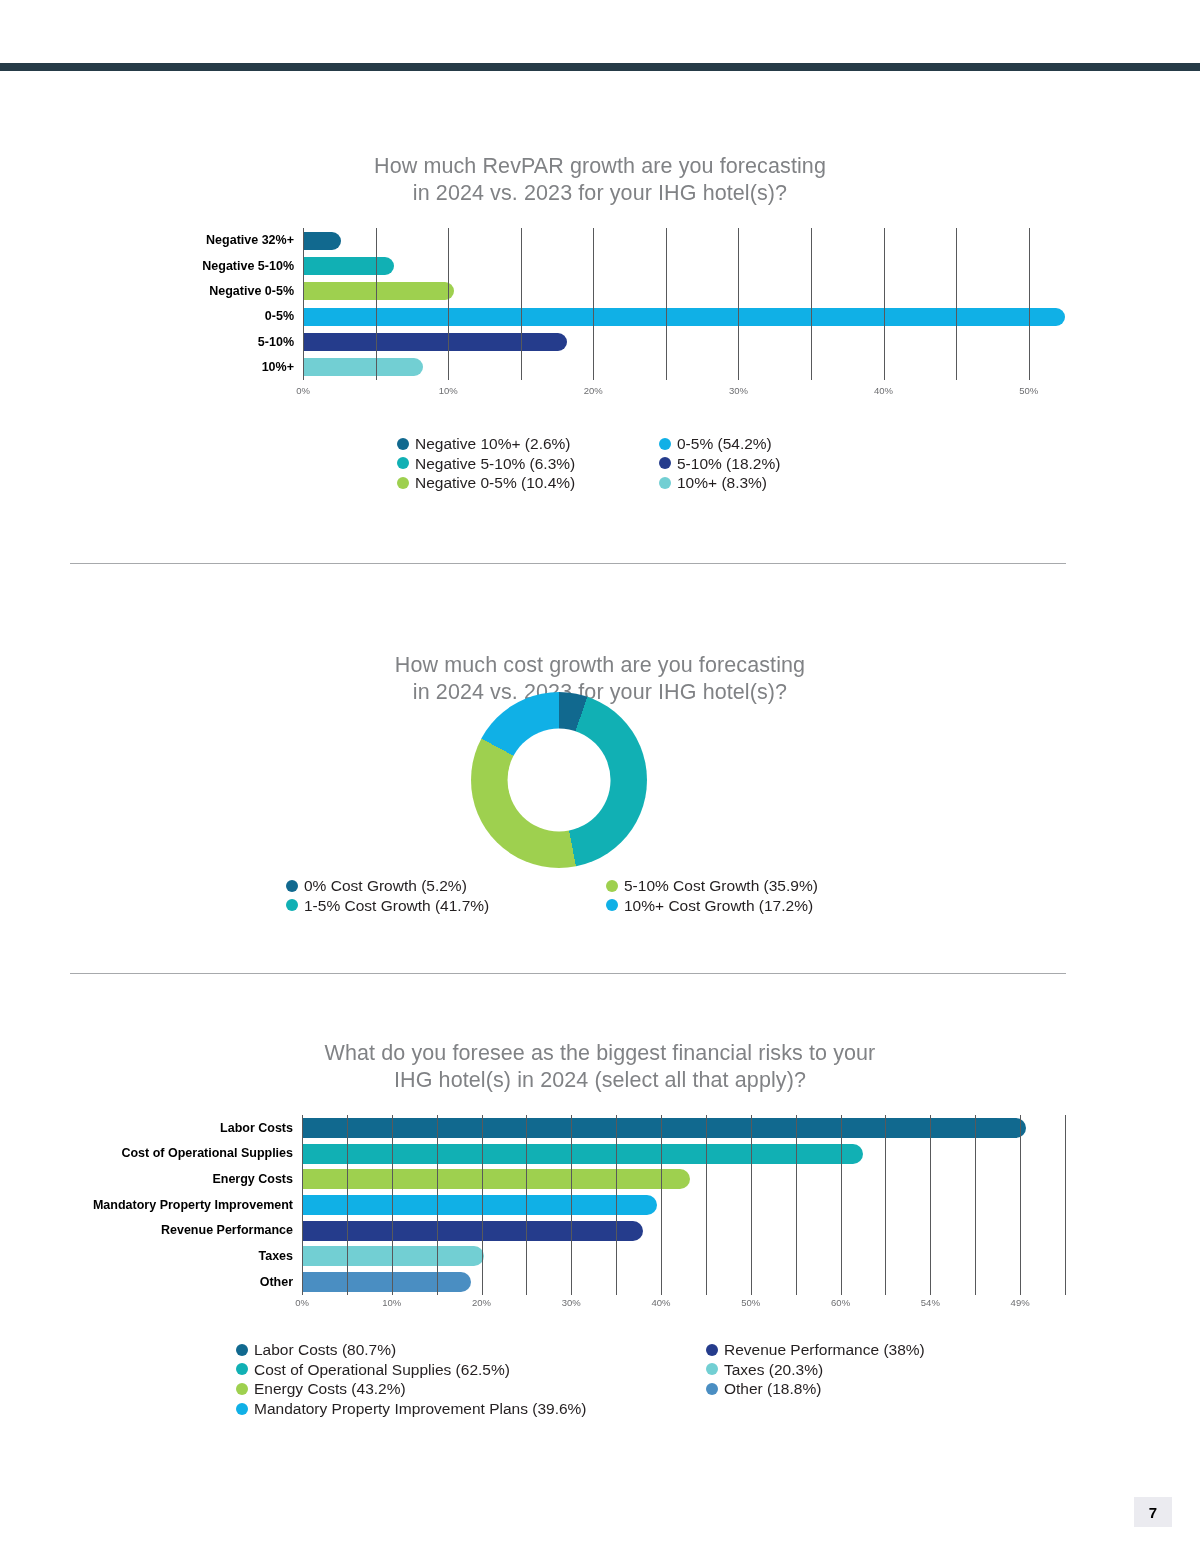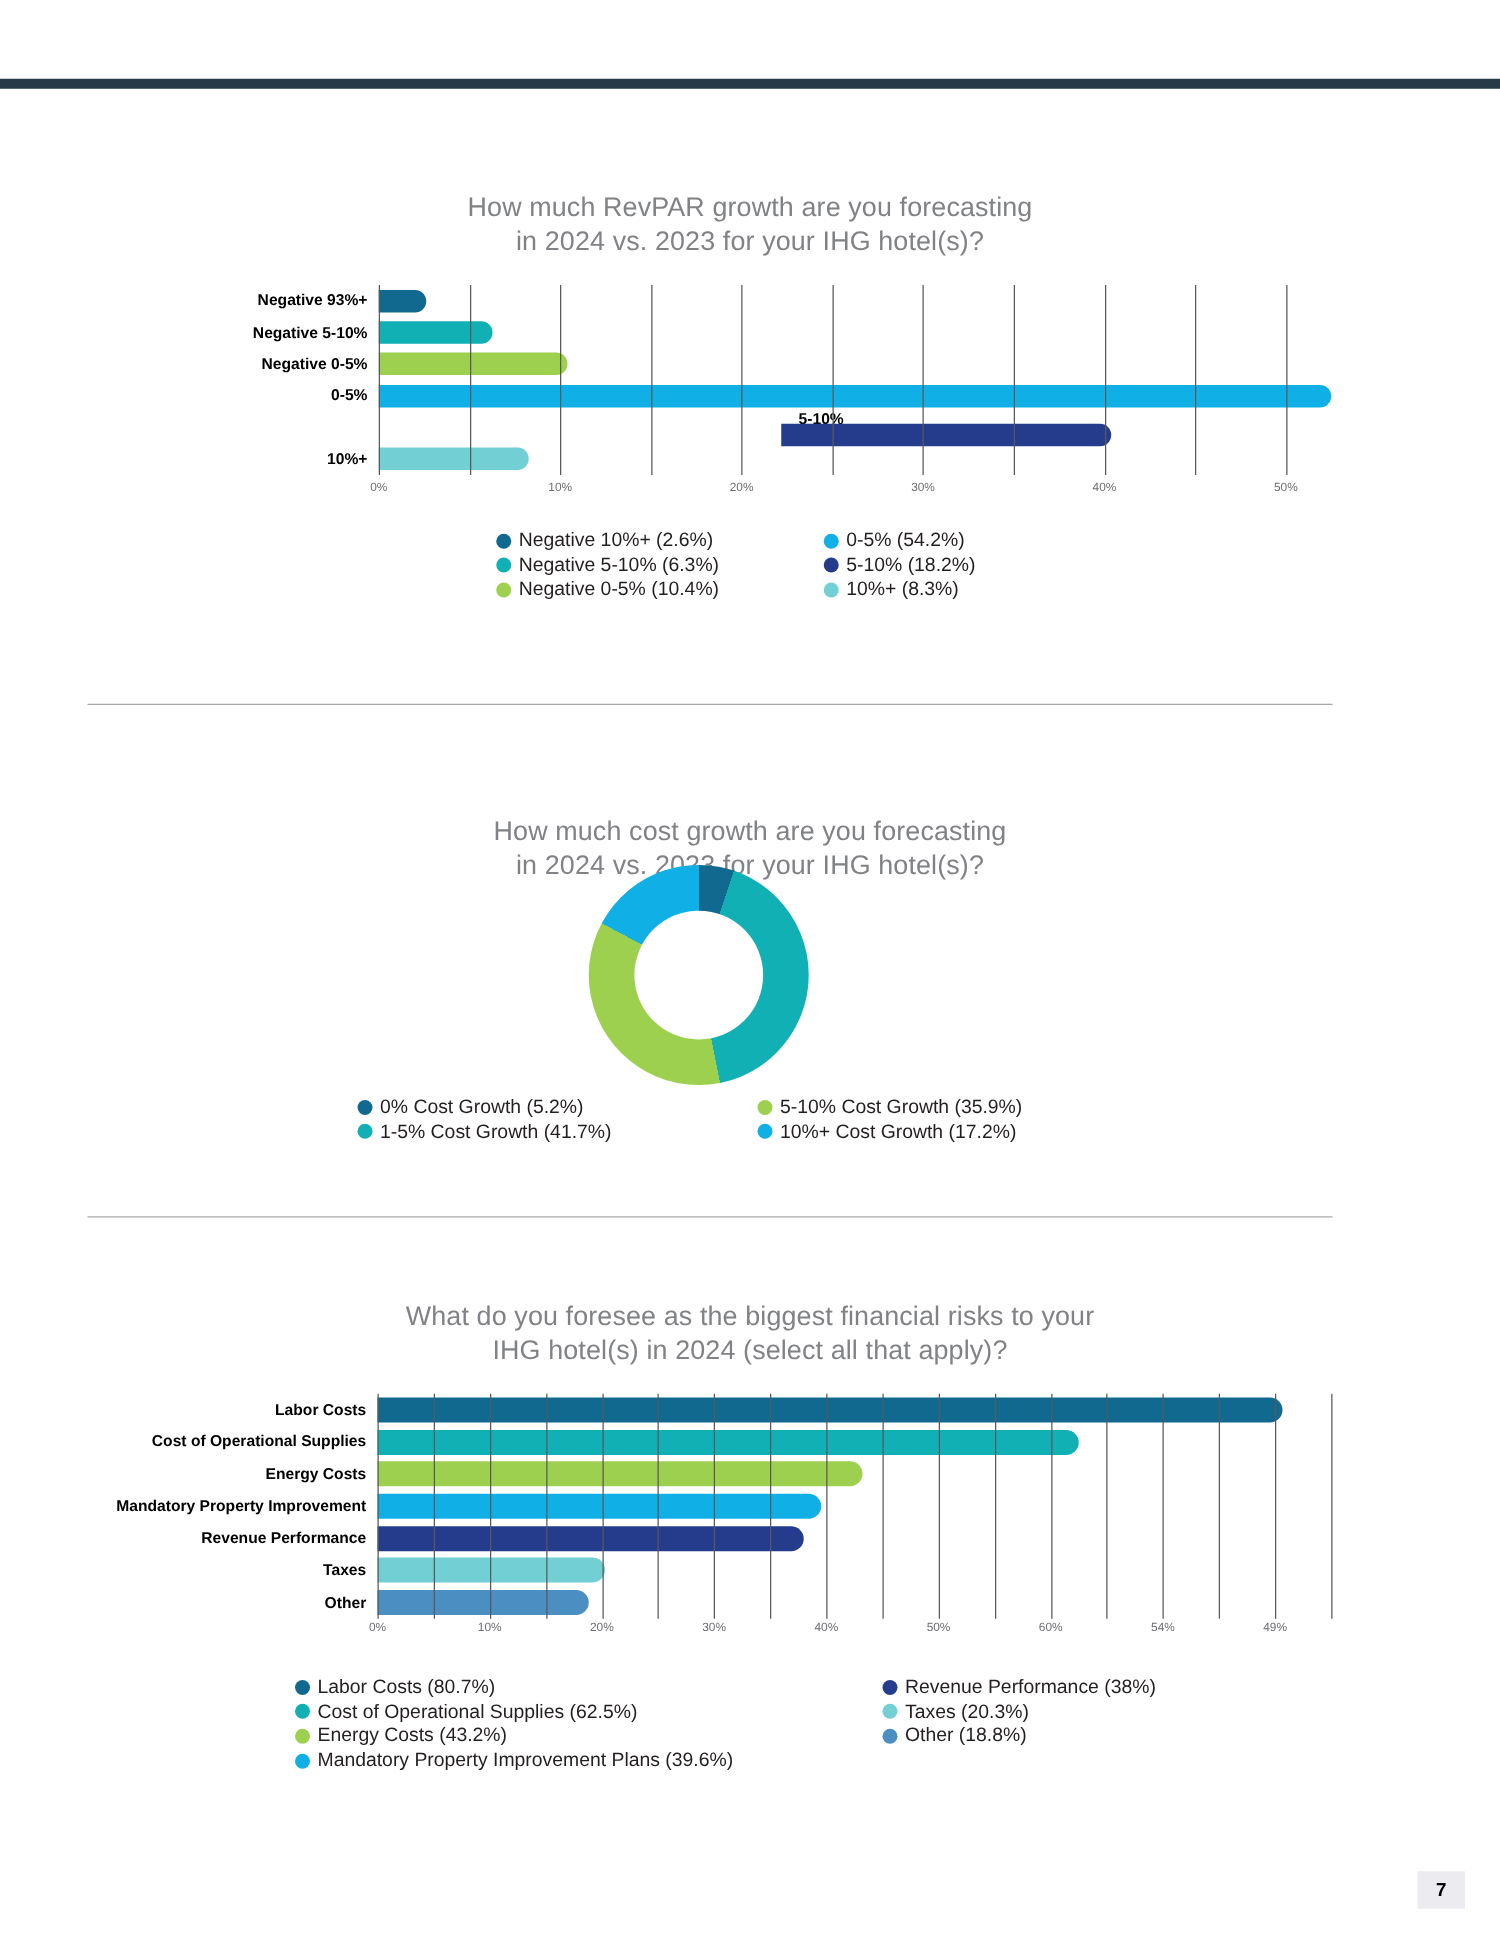--- a/index.html
+++ b/index.html
@@ -112,21 +112,21 @@
 
 <div class="page">
 
   <div class="top-bar"></div>
 
   <div class="chart-title" style="left:220px; top:153px; width:760px;">How much RevPAR growth are you forecasting
 in 2024 vs. 2023 for your IHG hotel(s)?</div>
 
   <div class="hbar-chart" id="chart1" style="left: 185px; top: 228px; width: 880px; height: 152px; position: absolute;">
       <div class="hbar-row" style="height: 25.3333px;">
-        <div class="hbar-label" style="width: 118px; font-size: 12.5px;">Negative 93%+</div>
+        <div class="hbar-label" style="width: 118px; font-size: 12.5px;">Negative 32%+</div>
         <div class="hbar-track">
           <div class="hbar-fill" style="width: 37.7371px; height: 18px; background: rgb(17, 105, 143);"></div>
         </div>
       </div>
       <div class="hbar-row" style="height: 25.3333px;">
         <div class="hbar-label" style="width: 118px; font-size: 12.5px;">Negative 5-10%</div>
         <div class="hbar-track">
           <div class="hbar-fill" style="width: 91.44px; height: 18px; background: rgb(17, 176, 180);"></div>
         </div>
       </div>
@@ -135,21 +135,21 @@
         <div class="hbar-track">
           <div class="hbar-fill" style="width: 150.949px; height: 18px; background: rgb(158, 208, 79);"></div>
         </div>
       </div>
       <div class="hbar-row" style="height: 25.3333px;">
         <div class="hbar-label" style="width: 118px; font-size: 12.5px;">0-5%</div>
         <div class="hbar-track">
           <div class="hbar-fill" style="width: 762px; height: 18px; background: rgb(16, 176, 230);"></div>
         </div>
       </div>
-      <div class="hbar-row" style="height: 25.3333px; flex-direction: column;">
+      <div class="hbar-row" style="height: 25.3333px;">
         <div class="hbar-label" style="width: 118px; font-size: 12.5px;">5-10%</div>
         <div class="hbar-track">
           <div class="hbar-fill" style="width: 264.16px; height: 18px; background: rgb(37, 60, 140);"></div>
         </div>
       </div>
       <div class="hbar-row" style="height: 25.3333px;">
         <div class="hbar-label" style="width: 118px; font-size: 12.5px;">10%+</div>
         <div class="hbar-track">
           <div class="hbar-fill" style="width: 120.469px; height: 18px; background: rgb(114, 207, 211);"></div>
         </div>
@@ -171,21 +171,21 @@
 
   <div class="axis-labels" id="chart1-axis" style="left:185px; top:385px; width:880px; height:16px;">
       <div class="axis-tick-label" style="left: 118px;">0%</div>
       <div class="axis-tick-label" style="left: 263.143px;">10%</div>
       <div class="axis-tick-label" style="left: 408.286px;">20%</div>
       <div class="axis-tick-label" style="left: 553.429px;">30%</div>
       <div class="axis-tick-label" style="left: 698.571px;">40%</div>
       <div class="axis-tick-label" style="left: 843.714px;">50%</div>
     </div>
 
-  <div class="legend" id="chart1-legend" style="left:397px; top:423px; width:480px;">
+  <div class="legend" id="chart1-legend" style="left:397px; top:434px; width:480px;">
       <div class="legend-col" style="width: 262px;">
         <div class="legend-item">
           <span class="legend-dot" style="background: rgb(17, 105, 143);"></span>
           <span>Negative 10%+ (2.6%)</span>
         </div>
         <div class="legend-item">
           <span class="legend-dot" style="background: rgb(17, 176, 180);"></span>
           <span>Negative 5-10% (6.3%)</span>
         </div>
         <div class="legend-item">

